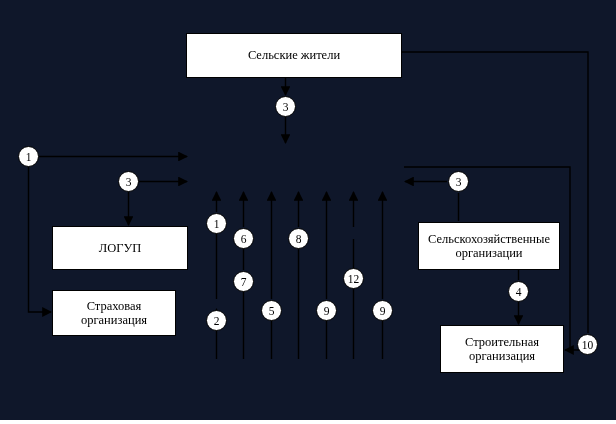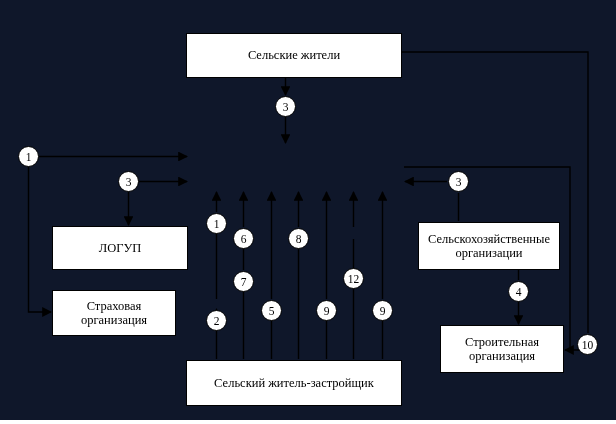--- a/index.html
+++ b/index.html
@@ -134,23 +134,20 @@
   </div>
 
   <div class="node" style="left:418px; top:222px; width:142px; height:48px;">
     <span>Сельскохозяйственные организации</span>
   </div>
 
   <div class="node" style="left:440px; top:325px; width:124px; height:48px;">
     <span>Строительная организация</span>
   </div>
 
-  <div class="node" style="left:186px; top:360px; width:216px; height:46px;">
-    <span>Сельский житель-застройщик</span>
-  </div>
 
   <div class="marker" style="left:275px; top:96px;">
     <span>3</span>
   </div>
   <div class="marker" style="left:18px; top:146px;">
     <span>1</span>
   </div>
   <div class="marker" style="left:118px; top:171px;">
     <span>3</span>
   </div>

